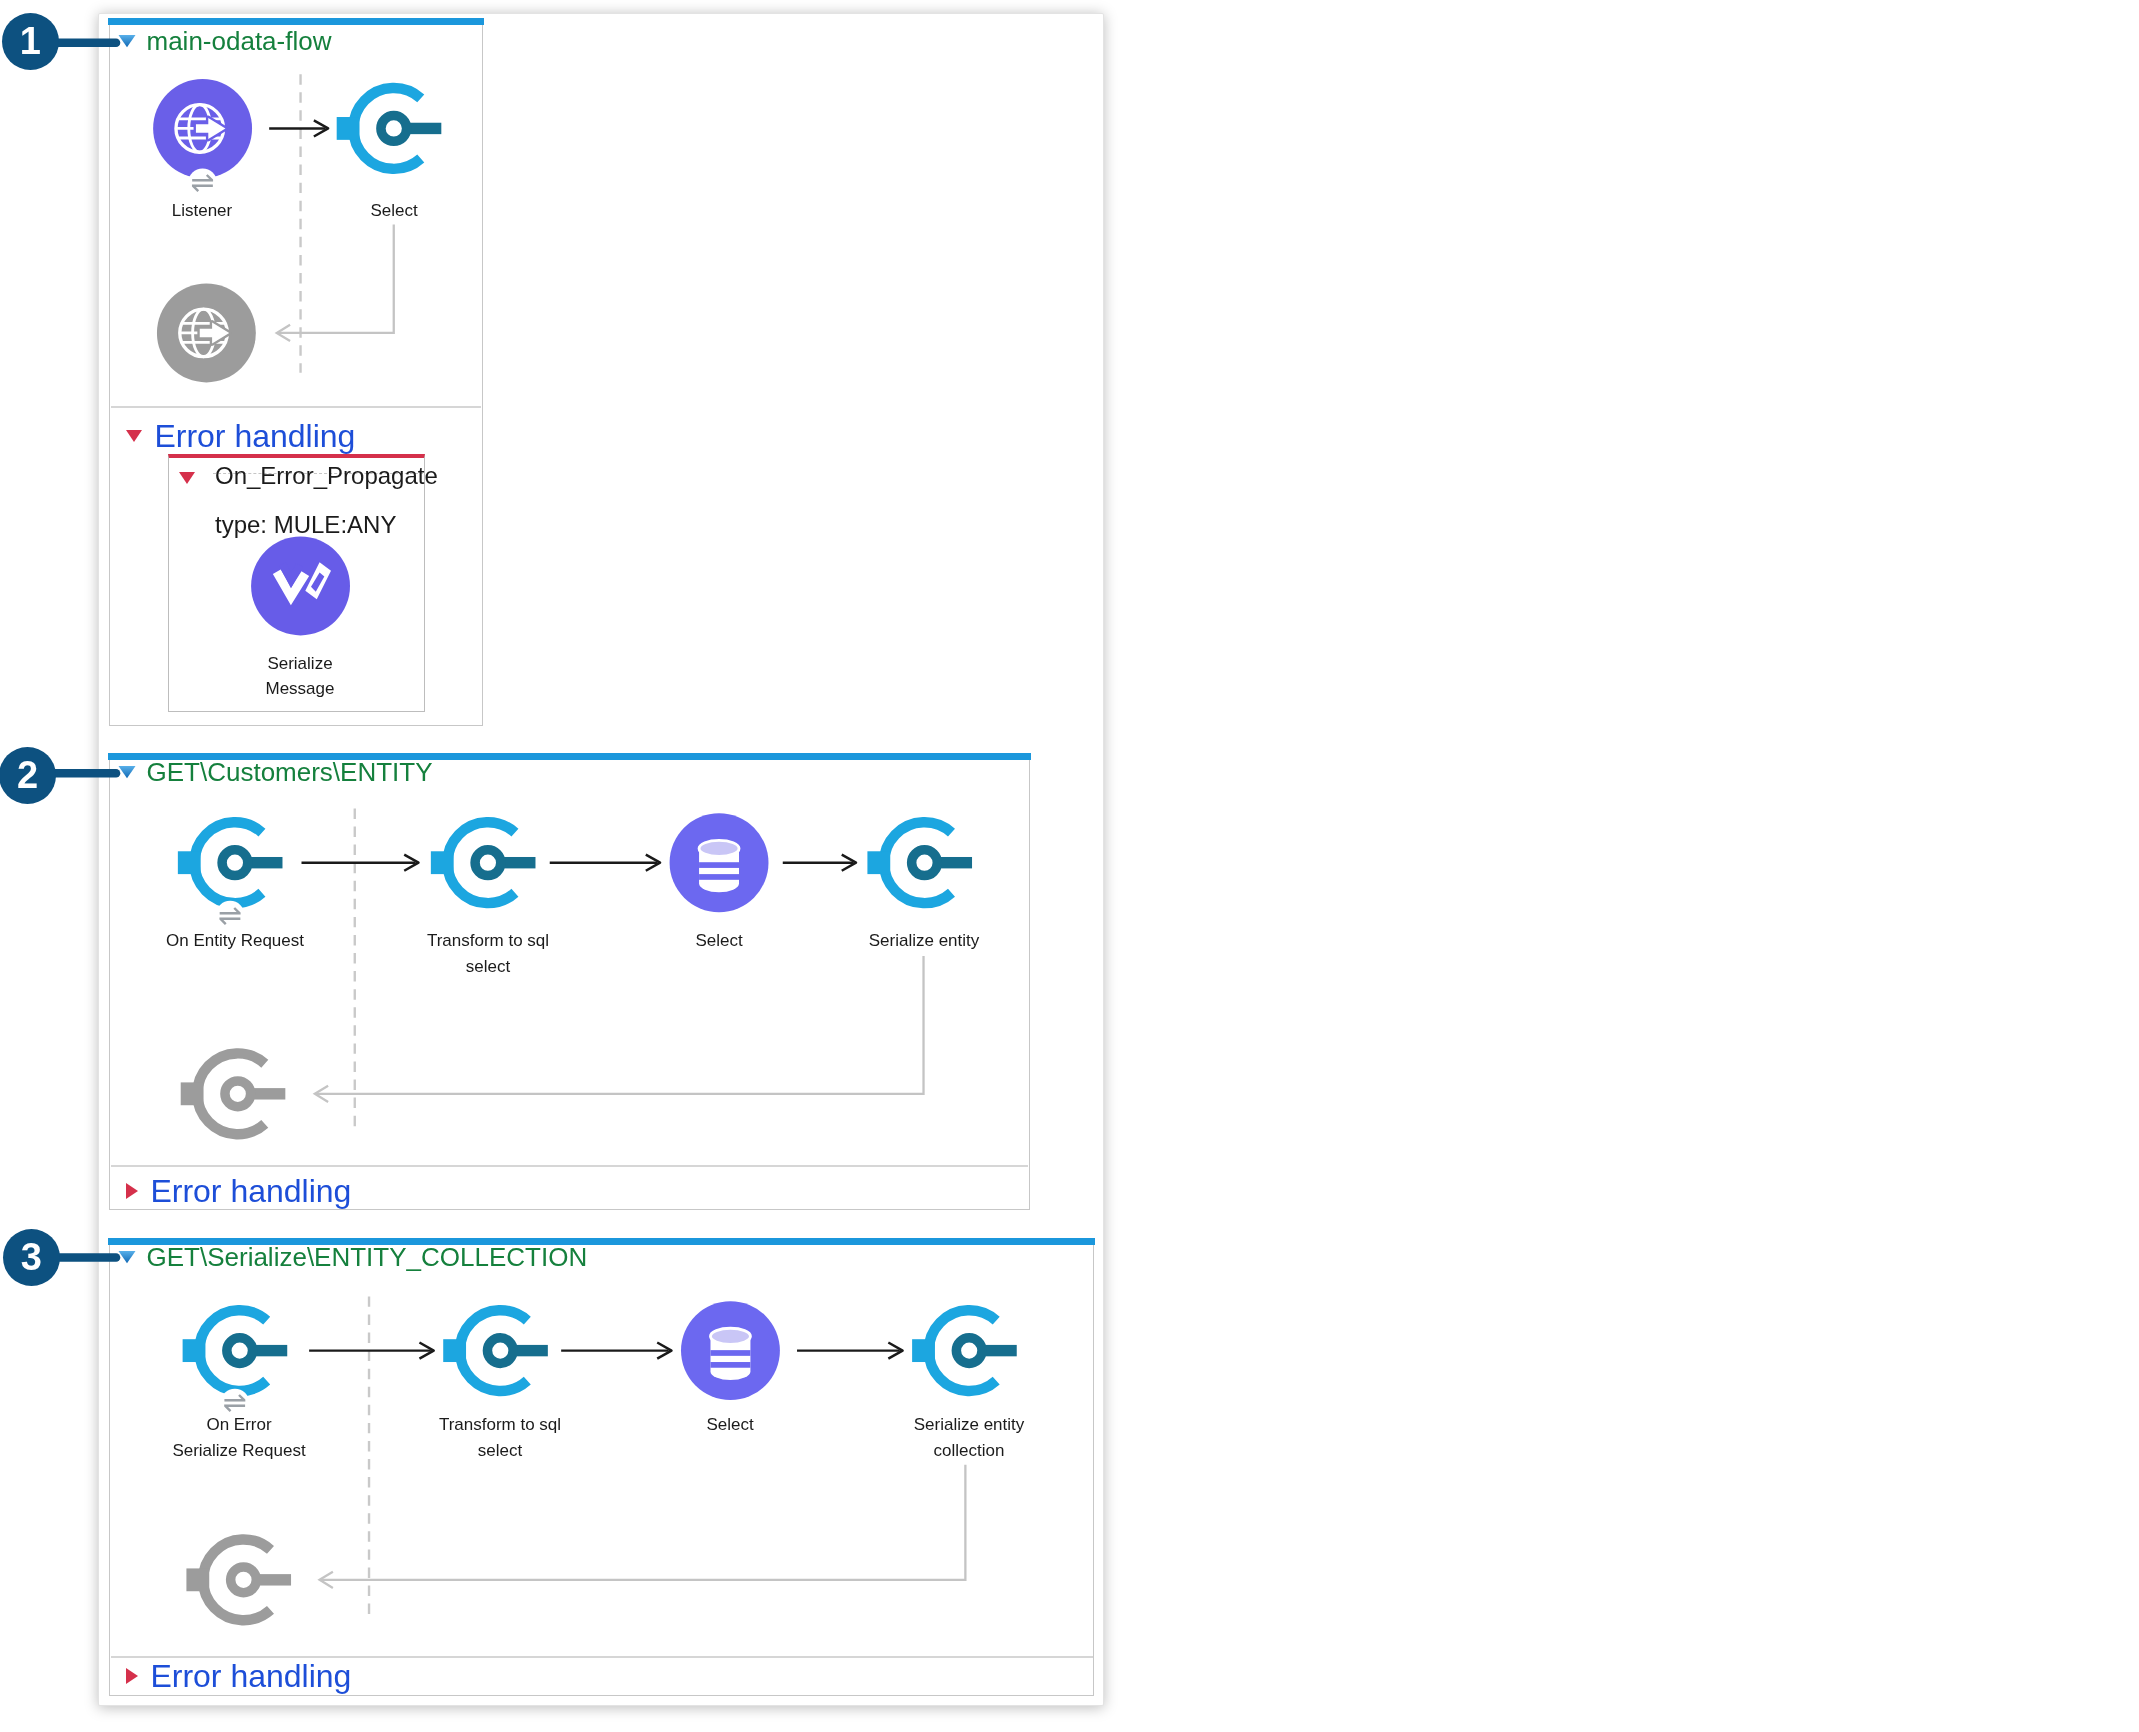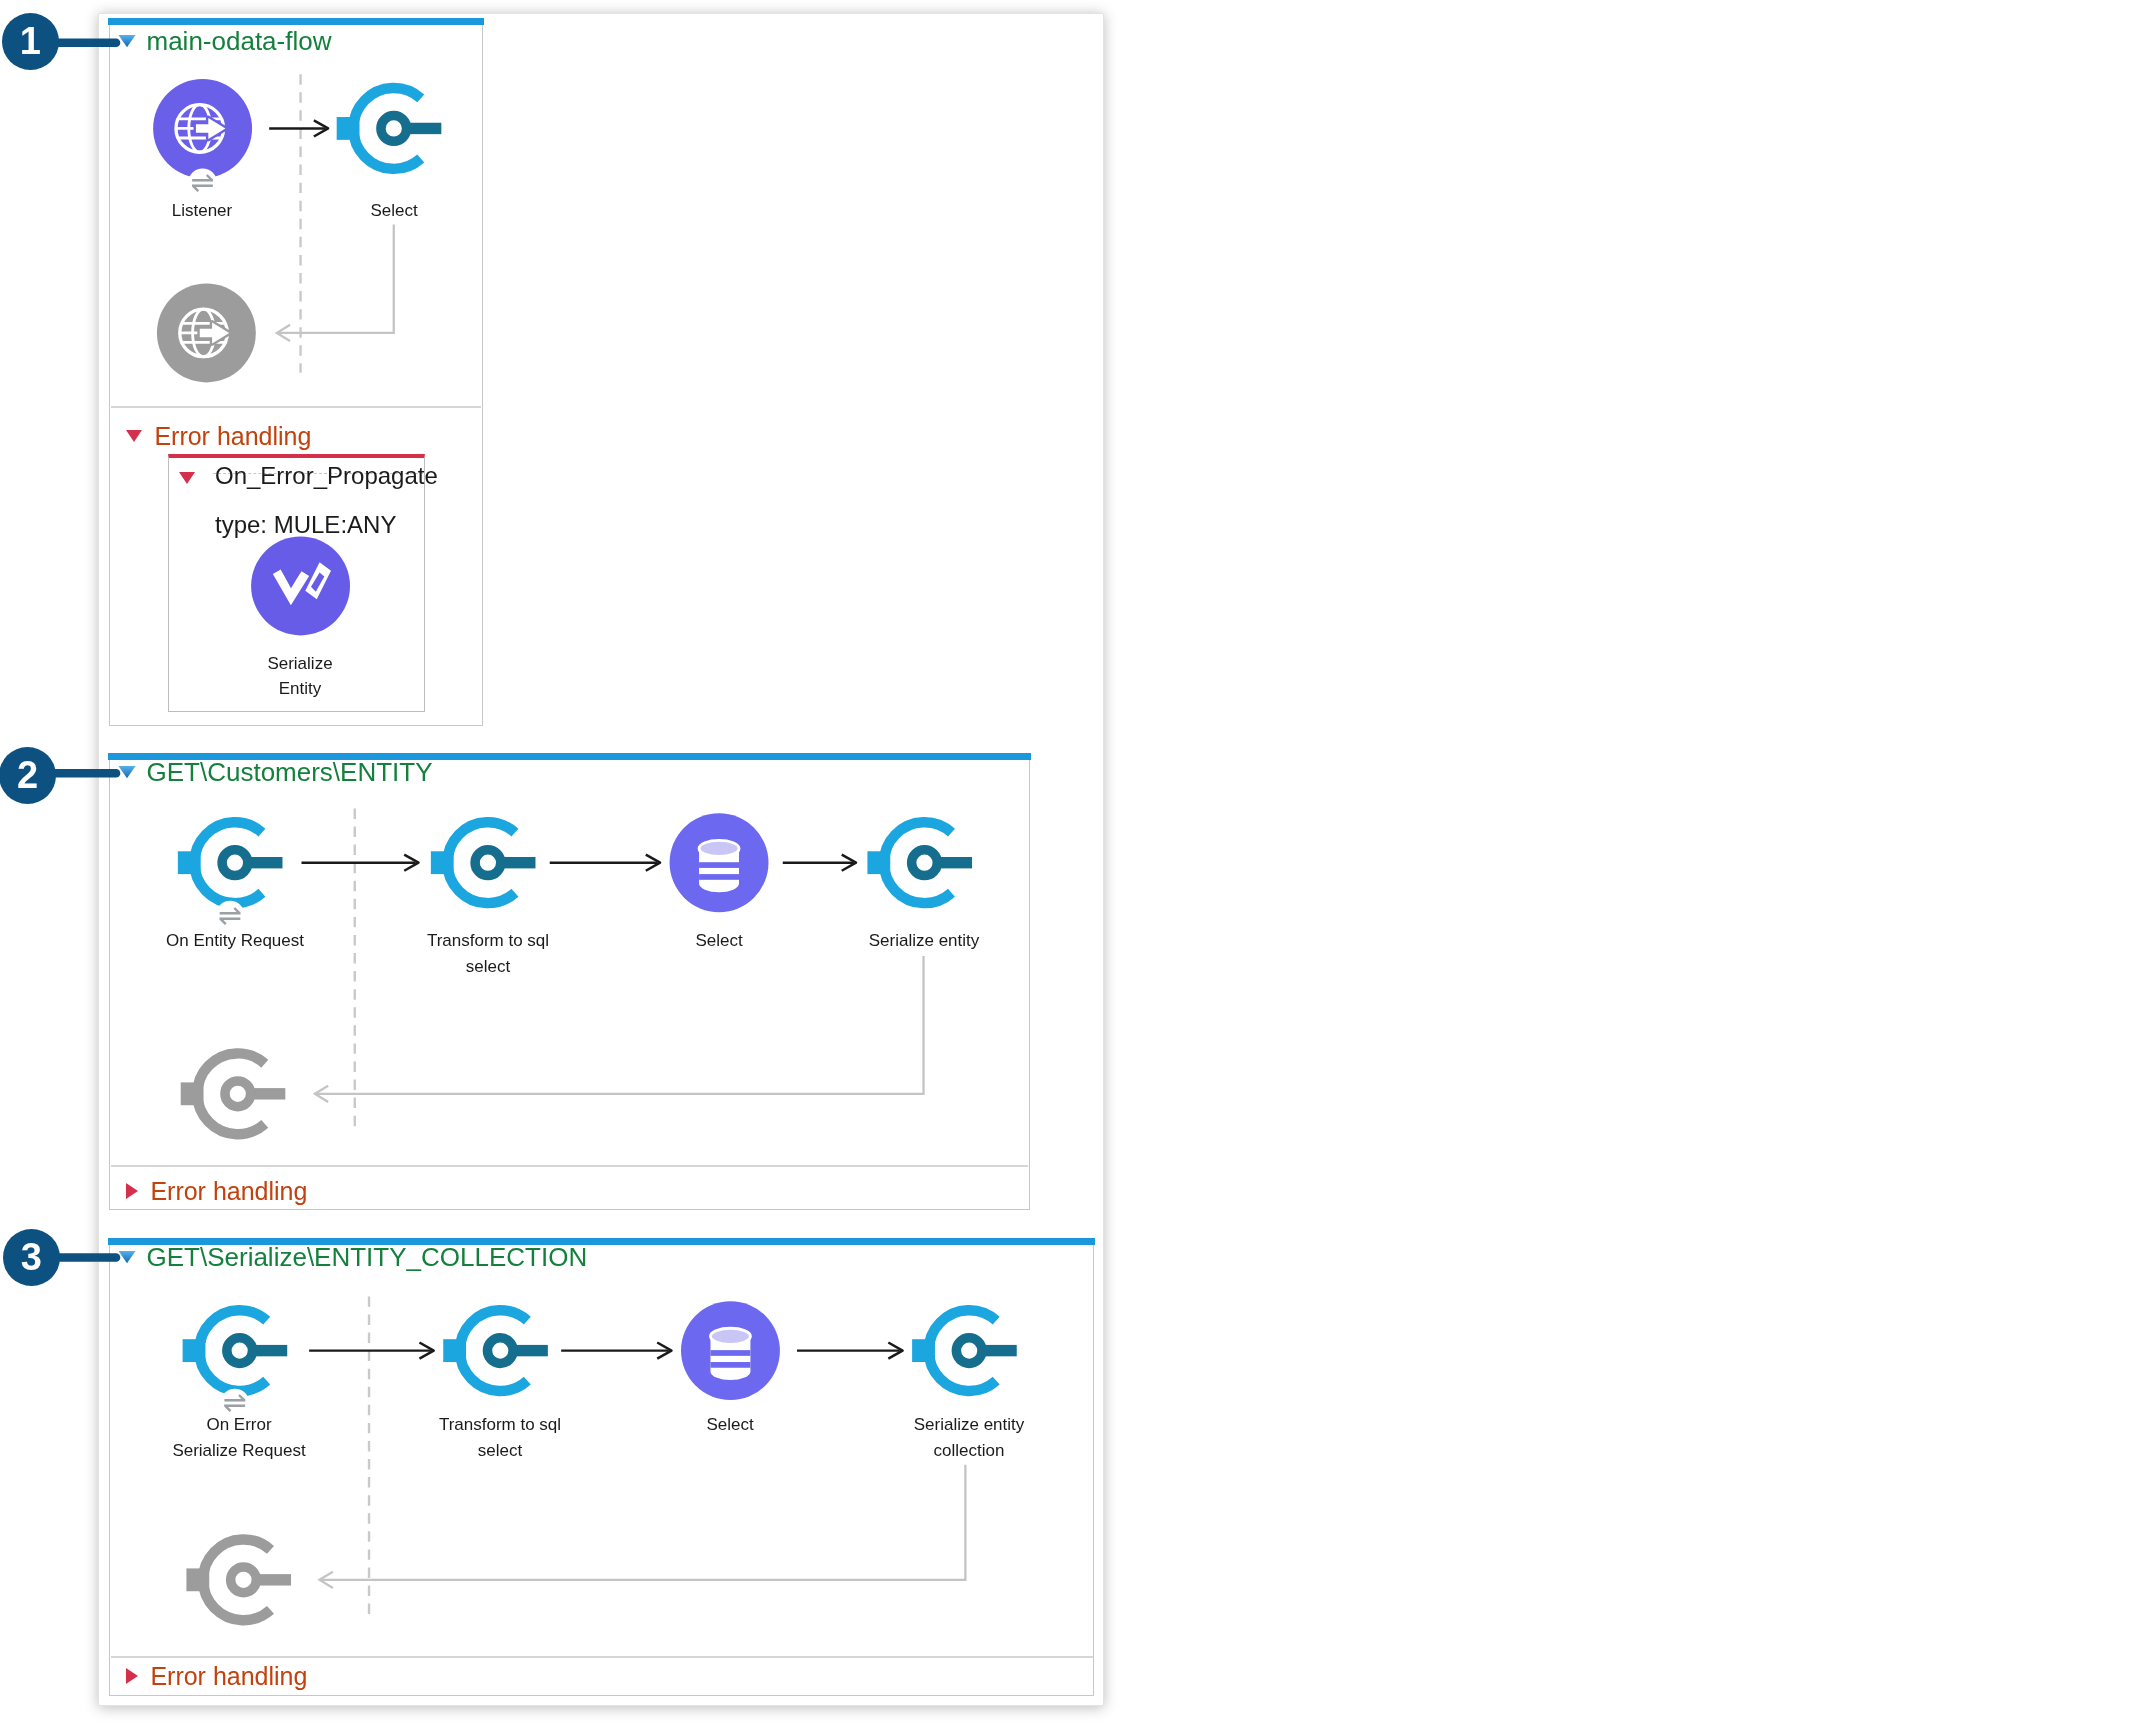--- a/index.html
+++ b/index.html
@@ -16,21 +16,21 @@
     position:absolute;border:1.9px solid #c7c7c7;background:#ffffff;
     box-sizing:border-box;z-index:1;
   }
   .flow-bar{position:absolute;left:-1.9px;right:-1.9px;top:-1.9px;height:6.7px;z-index:2;}
   .flow-header{
     position:absolute;display:flex;align-items:center;gap:10.5px;height:32px;z-index:3;
   }
   .flow-title{font-size:26px;color:#15803d;white-space:nowrap;}
   .hsep{position:absolute;height:1.9px;background:#d6d6d6;z-index:2;}
   .err-row{position:absolute;display:flex;align-items:center;gap:12.4px;height:28.5px;z-index:3;}
-  .err-label{font-size:25px;color:#c2410c;}
+  .err-label{font-size:32px;color:#1d4ed8;}
   .tri-down-red{width:0;height:0;border-left:8.6px solid transparent;border-right:8.6px solid transparent;border-top:12.4px solid #d5304b;}
   .tri-right-red{width:0;height:0;border-top:8.6px solid transparent;border-bottom:8.6px solid transparent;border-left:12.4px solid #d5304b;}
   #errbox{
     position:absolute;left:168px;top:454px;width:257px;height:258px;box-sizing:border-box;
     background:#fff;border:1.9px solid #bdbdbd;border-top:4.8px solid #d5304b;z-index:1;
   }
   .errbox-text{position:absolute;font-size:24px;color:#1b1b1b;white-space:nowrap;z-index:3;}
   #errbox-underline{position:absolute;left:213px;top:474px;width:210px;height:13.3px;border-bottom:1.9px dashed #c6c6c6;z-index:2;}
   #errbox-tri{position:absolute;left:179px;top:472px;z-index:3;}
   #overlay{position:absolute;left:0;top:0;z-index:4;}
@@ -212,21 +212,21 @@
     <use href="#sym-db" x="716" y="1368" width="104" height="104"></use>
     <use href="#sym-flowc" x="959" y="1368" width="116" height="104"></use>
     <line x1="32" y1="45" x2="122" y2="45" class="callout-line"></line>
     <line x1="29" y1="813" x2="122" y2="813" class="callout-line"></line>
     <line x1="33" y1="1322" x2="122" y2="1322" class="callout-line"></line>
   </svg>
 
 <div class="lbl" style="left: 31px; top: 197px; width: 342px;">Listener</div>
 <div class="lbl" style="left: 223px; top: 197px; width: 342px;">Select</div>
 <div class="lbl" style="left: 129px; top: 650px; width: 342px;">Serialize</div>
-<div class="lbl" style="left: 129px; top: 675px; width: 342px;">Entity</div>
+<div class="lbl" style="left: 129px; top: 675px; width: 342px;">Message</div>
 <div class="lbl" style="left: 64px; top: 927px; width: 342px;">On Entity Request</div>
 <div class="lbl" style="left: 317px; top: 927px; width: 342px;">Transform to sql</div>
 <div class="lbl" style="left: 317px; top: 953px; width: 342px;">select</div>
 <div class="lbl" style="left: 548px; top: 927px; width: 342px;">Select</div>
 <div class="lbl" style="left: 753px; top: 927px; width: 342px;">Serialize entity</div>
 <div class="lbl" style="left: 68px; top: 1411px; width: 342px;">On Error</div>
 <div class="lbl" style="left: 68px; top: 1437px; width: 342px;">Serialize Request</div>
 <div class="lbl" style="left: 329px; top: 1411px; width: 342px;">Transform to sql</div>
 <div class="lbl" style="left: 329px; top: 1437px; width: 342px;">select</div>
 <div class="lbl" style="left: 559px; top: 1411px; width: 342px;">Select</div>

